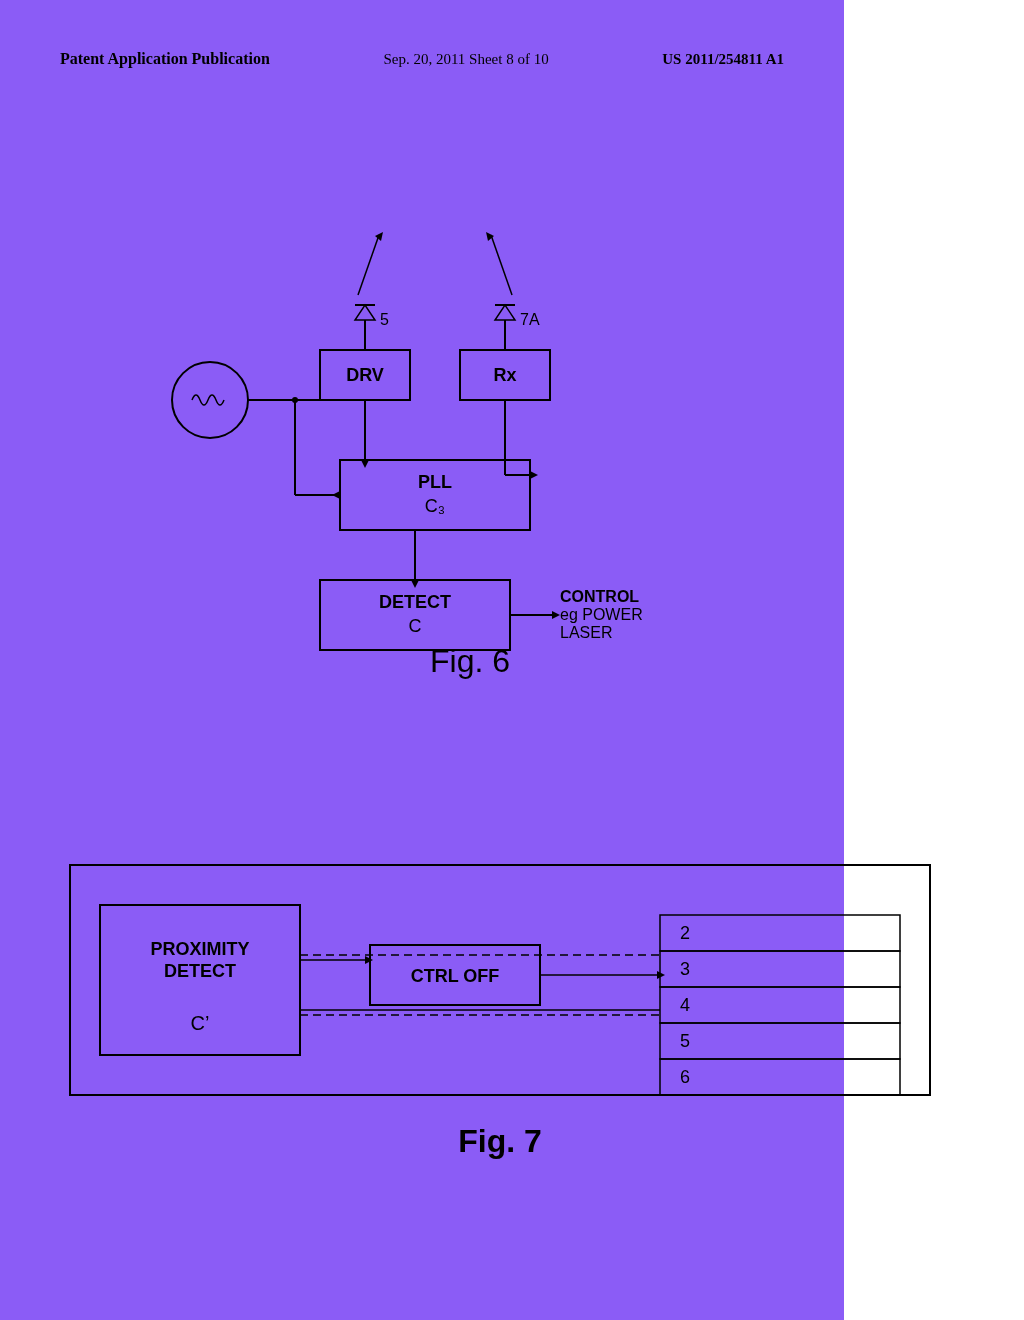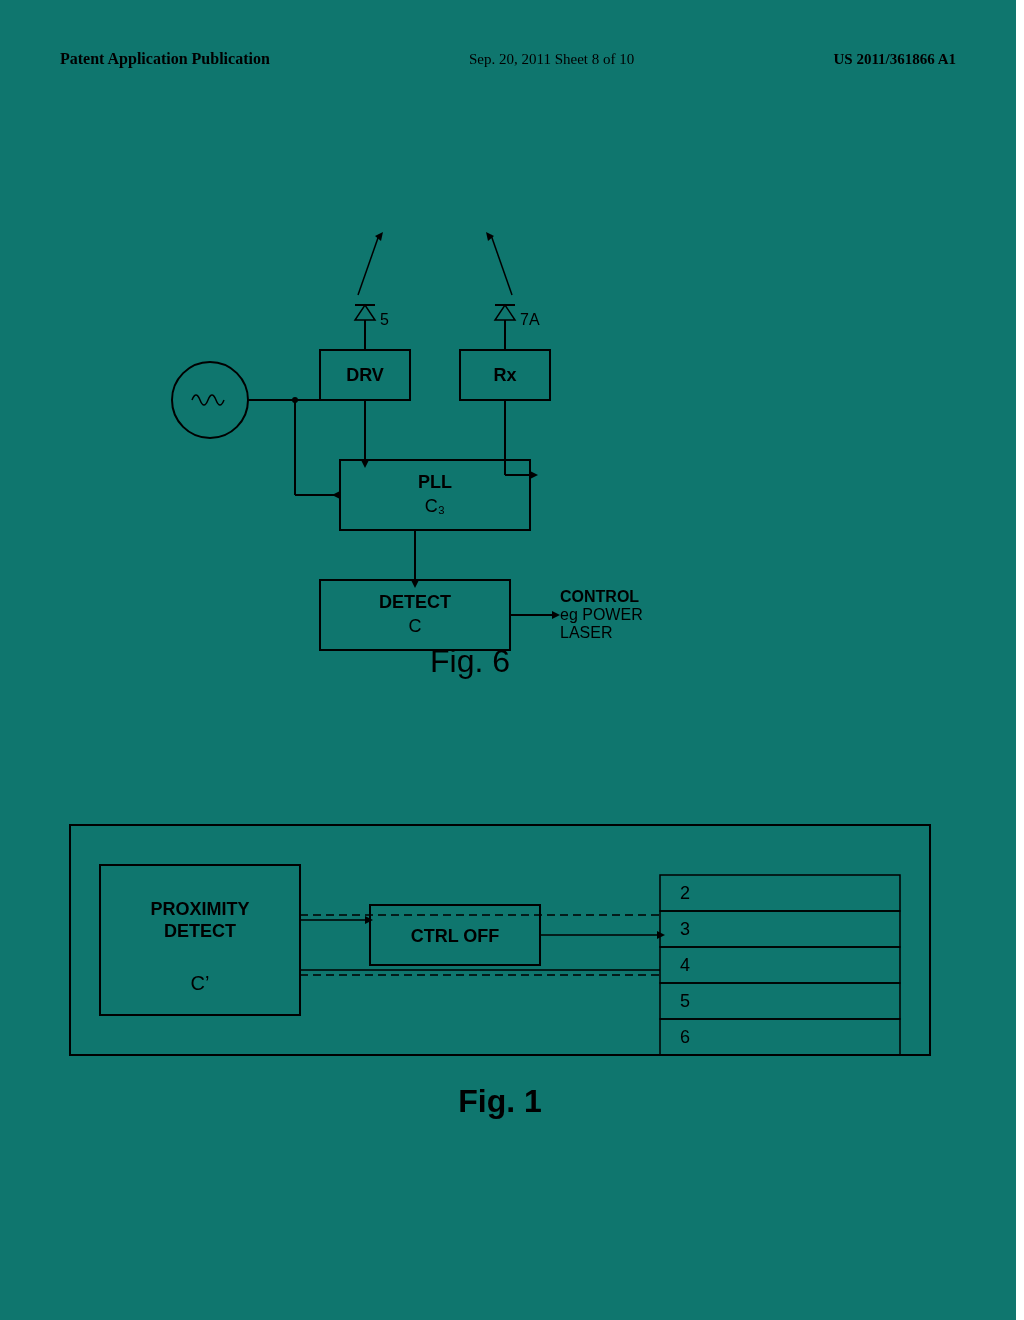--- a/index.html
+++ b/index.html
@@ -6,24 +6,24 @@
     body {
       background: #fff;
       font-family: 'Times New Roman', Times, serif;
       width: 1024px;
       height: 1320px;
       position: relative;
       overflow: hidden;
     }
 
     .page {
-      width: 1016px;
+      width: 844px;
       height: 1320px;
       position: relative;
-      background: #0f766e;
+      background: #8b5cf6;
     }
 
     
     .header {
       position: absolute;
       top: 50px;
       left: 60px;
       right: 60px;
       display: flex;
       justify-content: space-between;
@@ -65,21 +65,21 @@
       left: 50%;
       transform: translateX(-50%);
       font-size: 32px;
       font-weight: normal;
       font-family: Arial, sans-serif;
     }
 
     
     .fig7-container {
       position: absolute;
-      top: 780px;
+      top: 820px;
       left: 60px;
       width: 880px;
       height: 350px;
     }
 
     .fig7-svg {
       width: 100%;
       height: 100%;
     }
 
@@ -94,21 +94,21 @@
     }
   </style>
 </head>
 <body>
 
 <div class="page">
 
   <div class="header">
     <span class="header-left">Patent Application Publication</span>
     <span class="header-center">Sep. 20, 2011   Sheet 8 of 10</span>
-    <span class="header-right">US 2011/361866 A1</span>
+    <span class="header-right">US 2011/254811 A1</span>
   </div>
 
   <div class="fig6-container">
     <svg class="fig6-svg" viewBox="0 0 700 490" xmlns="http://www.w3.org/2000/svg">
 
       <circle cx="90" cy="220" r="38" fill="none" stroke="#000" stroke-width="2"></circle>
 
       <path d="M72 220 Q76 210 80 220 Q84 230 88 220 Q92 210 96 220 Q100 230 104 220" fill="none" stroke="#000" stroke-width="1.5"></path>
 
       <rect x="200" y="170" width="90" height="50" fill="none" stroke="#000" stroke-width="2"></rect>
@@ -216,16 +216,16 @@
       <rect x="600" y="132" width="240" height="36" fill="none" stroke="#000" stroke-width="1.5"></rect>
       <text x="620" y="156" font-family="Arial, sans-serif" font-size="18">4</text>
 
       <rect x="600" y="168" width="240" height="36" fill="none" stroke="#000" stroke-width="1.5"></rect>
       <text x="620" y="192" font-family="Arial, sans-serif" font-size="18">5</text>
 
       <rect x="600" y="204" width="240" height="36" fill="none" stroke="#000" stroke-width="1.5"></rect>
       <text x="620" y="228" font-family="Arial, sans-serif" font-size="18">6</text>
 
     </svg>
-    <div class="fig7-label">Fig. 1</div>
+    <div class="fig7-label">Fig. 7</div>
   </div>
 
 </div>
 
 </body></html>

